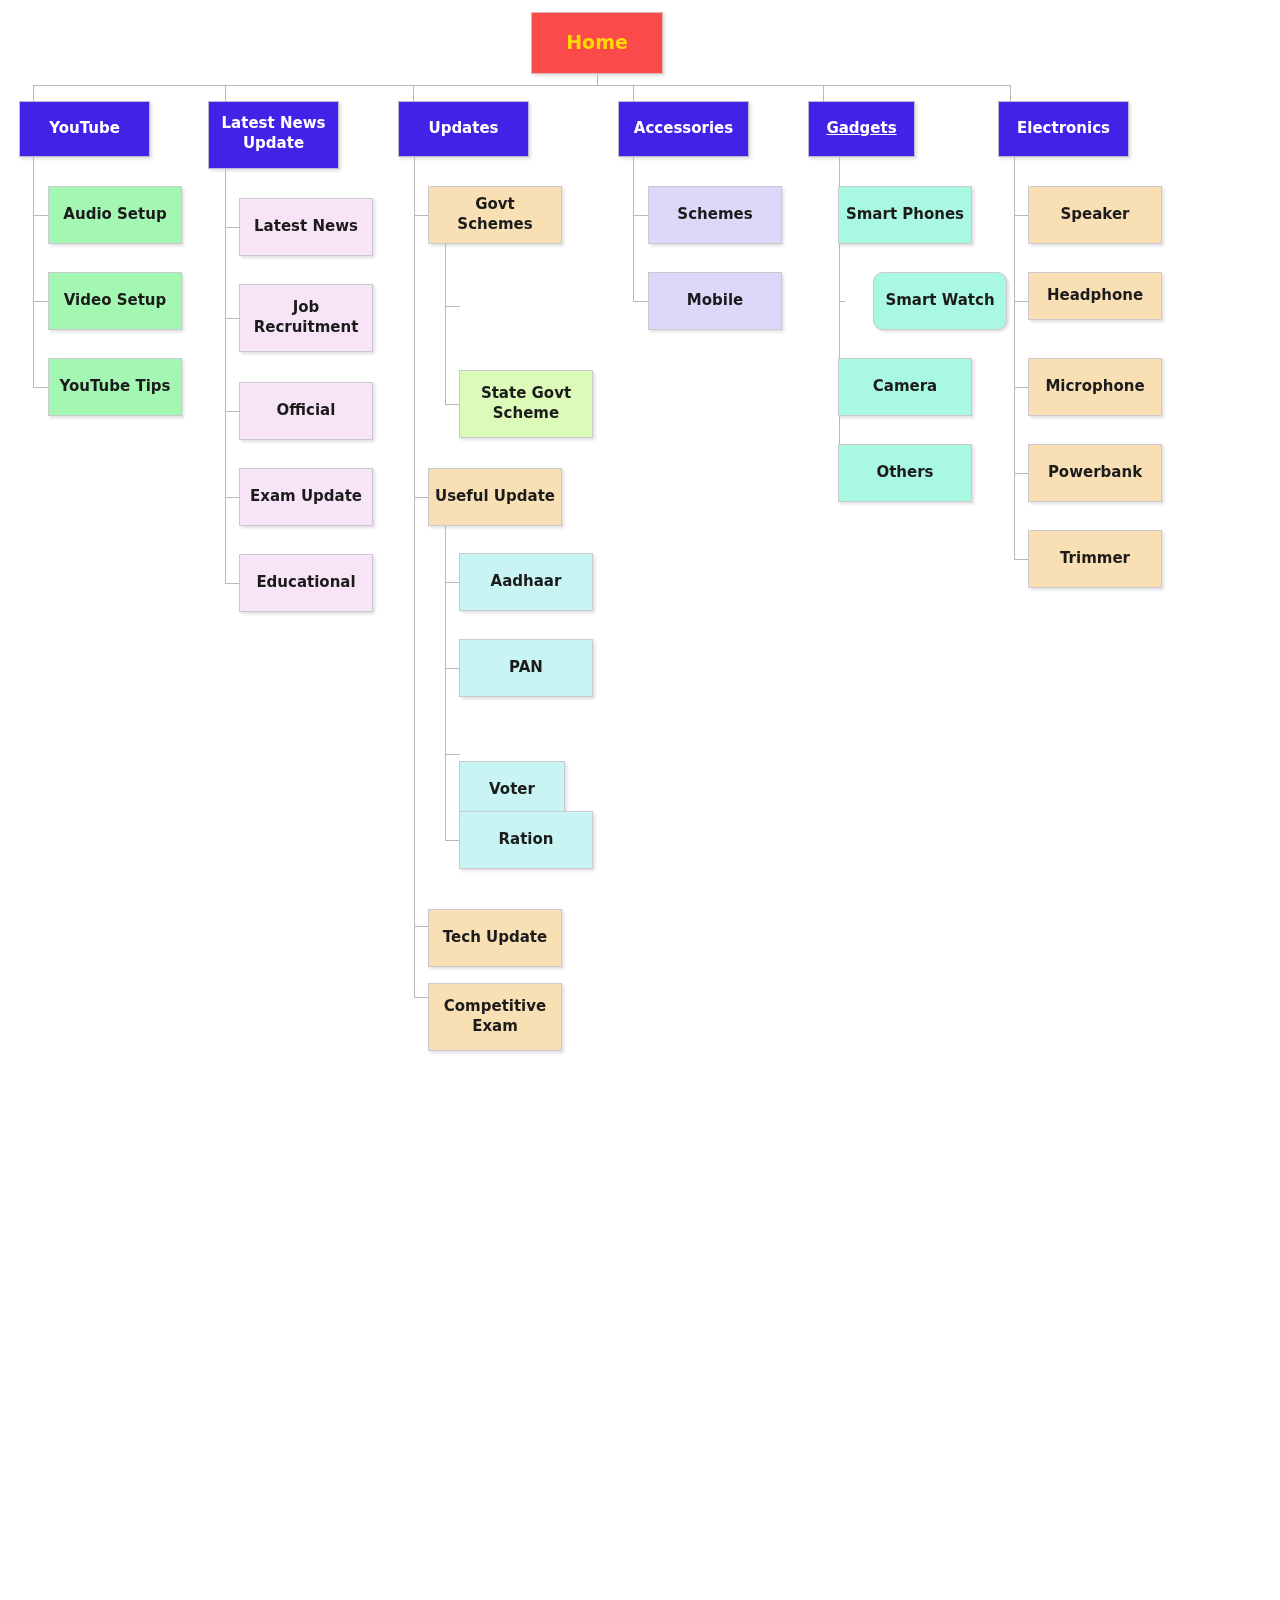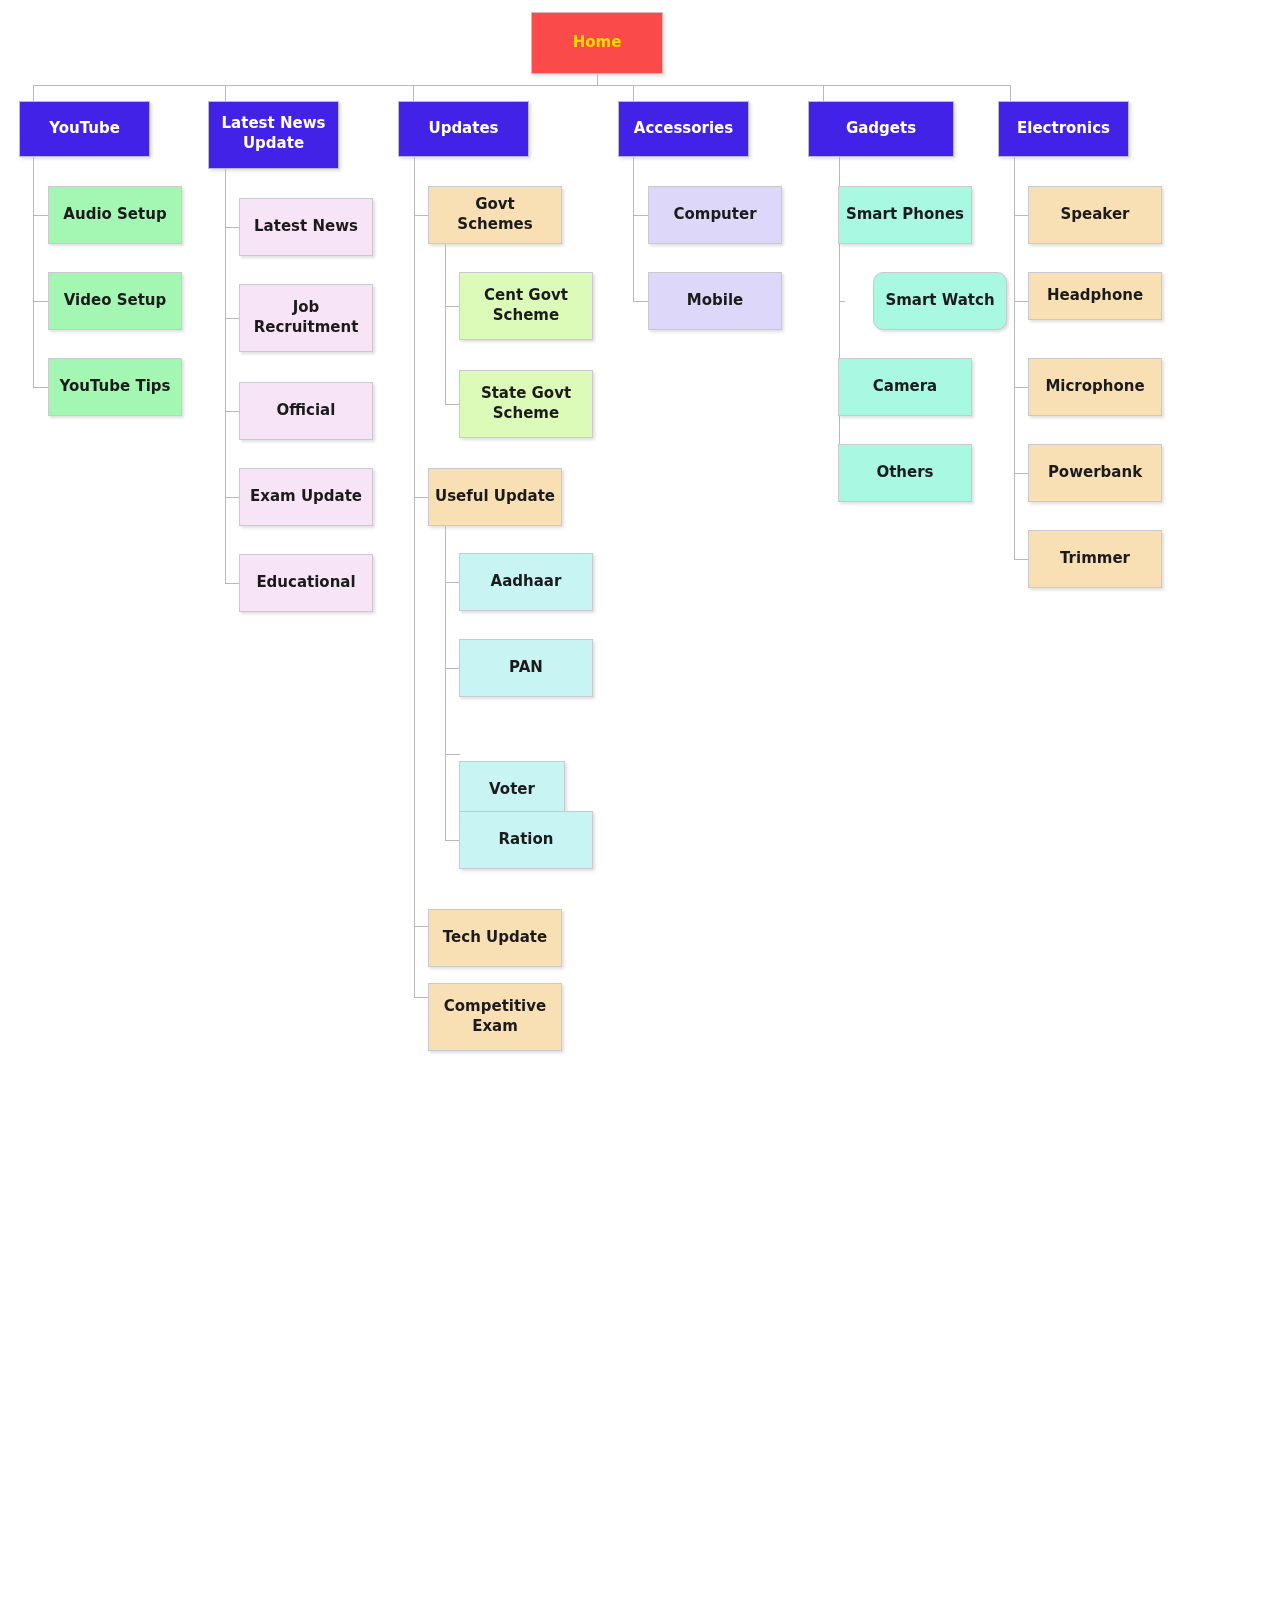--- a/index.html
+++ b/index.html
@@ -41,21 +41,21 @@
     font-weight: bold;
     line-height: 1.32;
     padding: 0 6px;
   }
 
   
   .node.root {
     background: #fa4a4a;
     border-color: #d9b7bb;
     color: #ffd900;
-    font-size: 15px;
+    font-size: 19px;
   }
 
   
   .node.l1 {
     background: #4322e8;
     border-color: #b9b9cf;
     color: #ffffff;
     font-size: 15px;
   }
 
@@ -142,23 +142,20 @@
   <div class="line h" style="left:414px; top:997px; width:15px;"></div>
 
   <div class="node leaf pal-peach" style="left:428px; top:186px; width:134px; height:58px;">
     <span>Govt Schemes</span>
   </div>
 
   <div class="line v" style="left:445px; top:244px; height:160px;"></div>
   <div class="line h" style="left:445px; top:306px; width:15px;"></div>
   <div class="line h" style="left:445px; top:404px; width:15px;"></div>
 
-  <div class="node leaf pal-lime" style="left:459px; top:272px; width:134px; height:68px; align-items:flex-start; padding-top:13px;">
-    <span>Cent Govt Scheme</span>
-  </div>
   <div class="node leaf pal-lime" style="left:459px; top:370px; width:134px; height:68px; align-items:flex-start; padding-top:13px;">
     <span>State Govt Scheme</span>
   </div>
 
   <div class="node leaf pal-peach" style="left:428px; top:468px; width:134px; height:58px;">
     <span>Useful Update</span>
   </div>
 
   <div class="line v" style="left:445px; top:526px; height:315px;"></div>
   <div class="line h" style="left:445px; top:582px; width:15px;"></div>
@@ -187,27 +184,27 @@
   </div>
 
   <div class="node l1" style="left:618px; top:101px; width:131px; height:56px;">
     <span>Accessories</span>
   </div>
   <div class="line v" style="left:633px; top:157px; height:145px;"></div>
   <div class="line h" style="left:633px; top:215px; width:15px;"></div>
   <div class="line h" style="left:633px; top:301px; width:15px;"></div>
 
   <div class="node leaf pal-lavender" style="left:648px; top:186px; width:134px; height:58px;">
-    <span>Computer</span>
+    <span>Schemes</span>
   </div>
   <div class="node leaf pal-lavender" style="left:648px; top:272px; width:134px; height:58px;">
     <span>Mobile</span>
   </div>
 
-  <div class="node l1" style="left:808px; top:101px; width:146px; height:56px;">
+  <div class="node l1" style="left:808px; top:101px; width:107px; height:56px;text-decoration:underline;">
     <span>Gadgets</span>
   </div>
   <div class="line v" style="left:839px; top:157px; height:317px;"></div>
   <div class="line h" style="left:839px; top:215px; width:6px;"></div>
   <div class="line h" style="left:839px; top:301px; width:6px;"></div>
   <div class="line h" style="left:839px; top:387px; width:6px;"></div>
   <div class="line h" style="left:839px; top:473px; width:6px;"></div>
 
   <div class="node leaf pal-aqua" style="left:838px; top:186px; width:134px; height:58px;">
     <span>Smart Phones</span>

